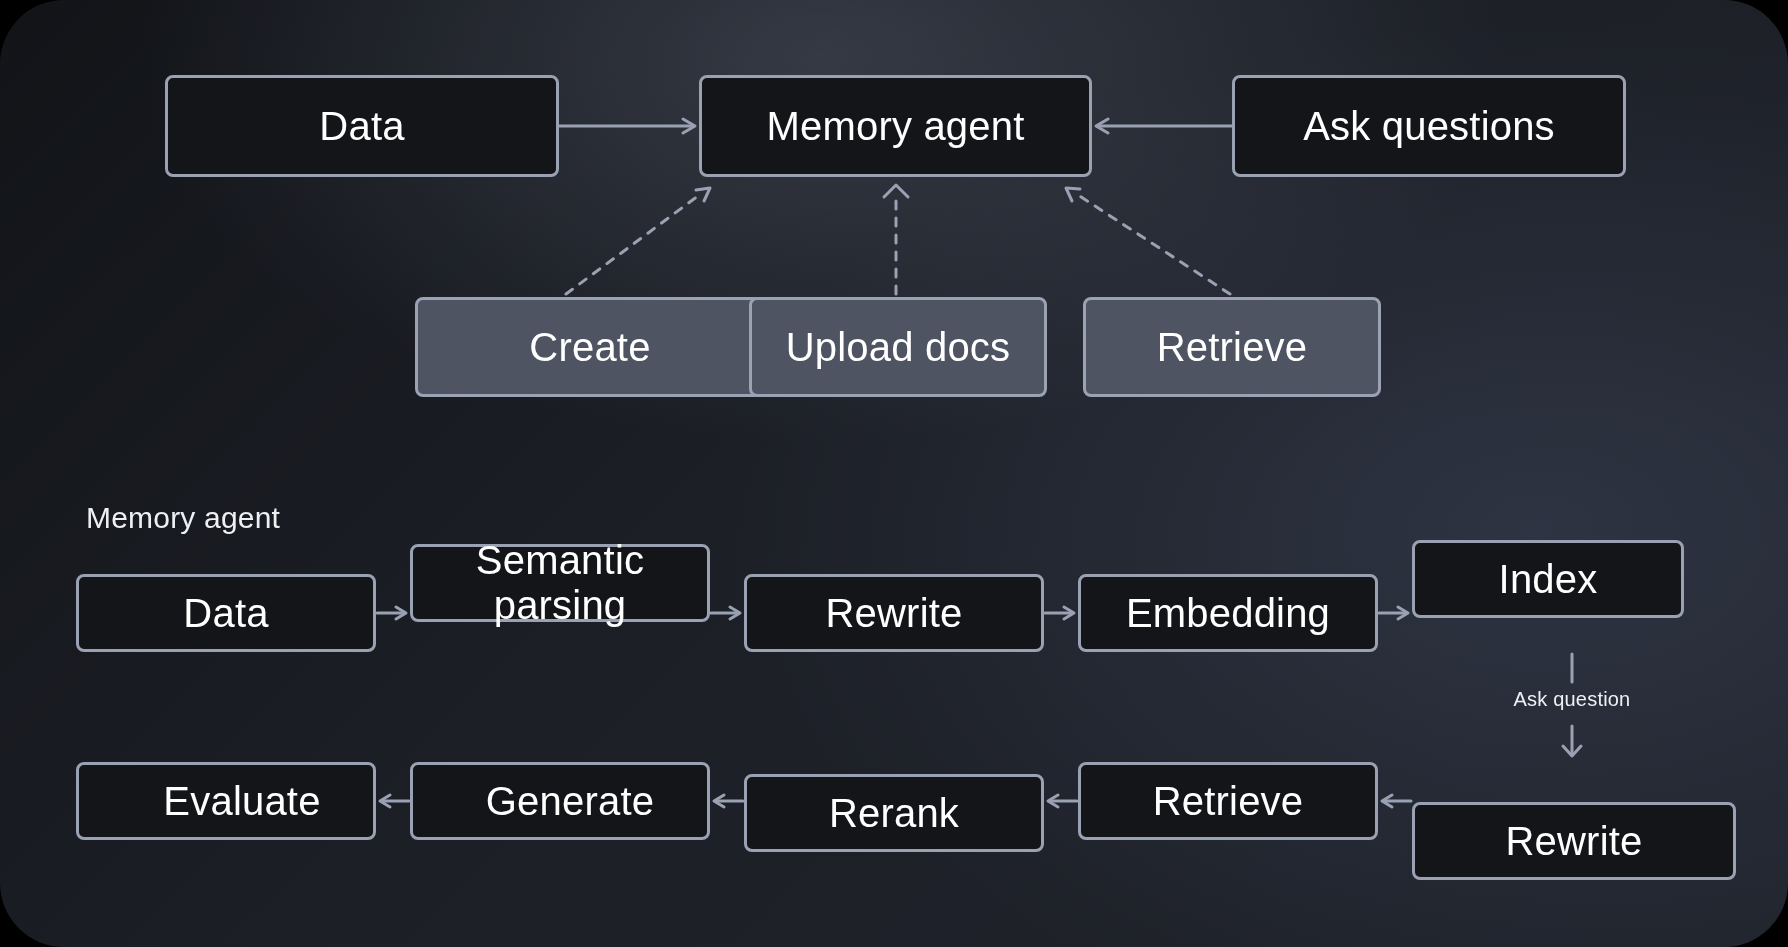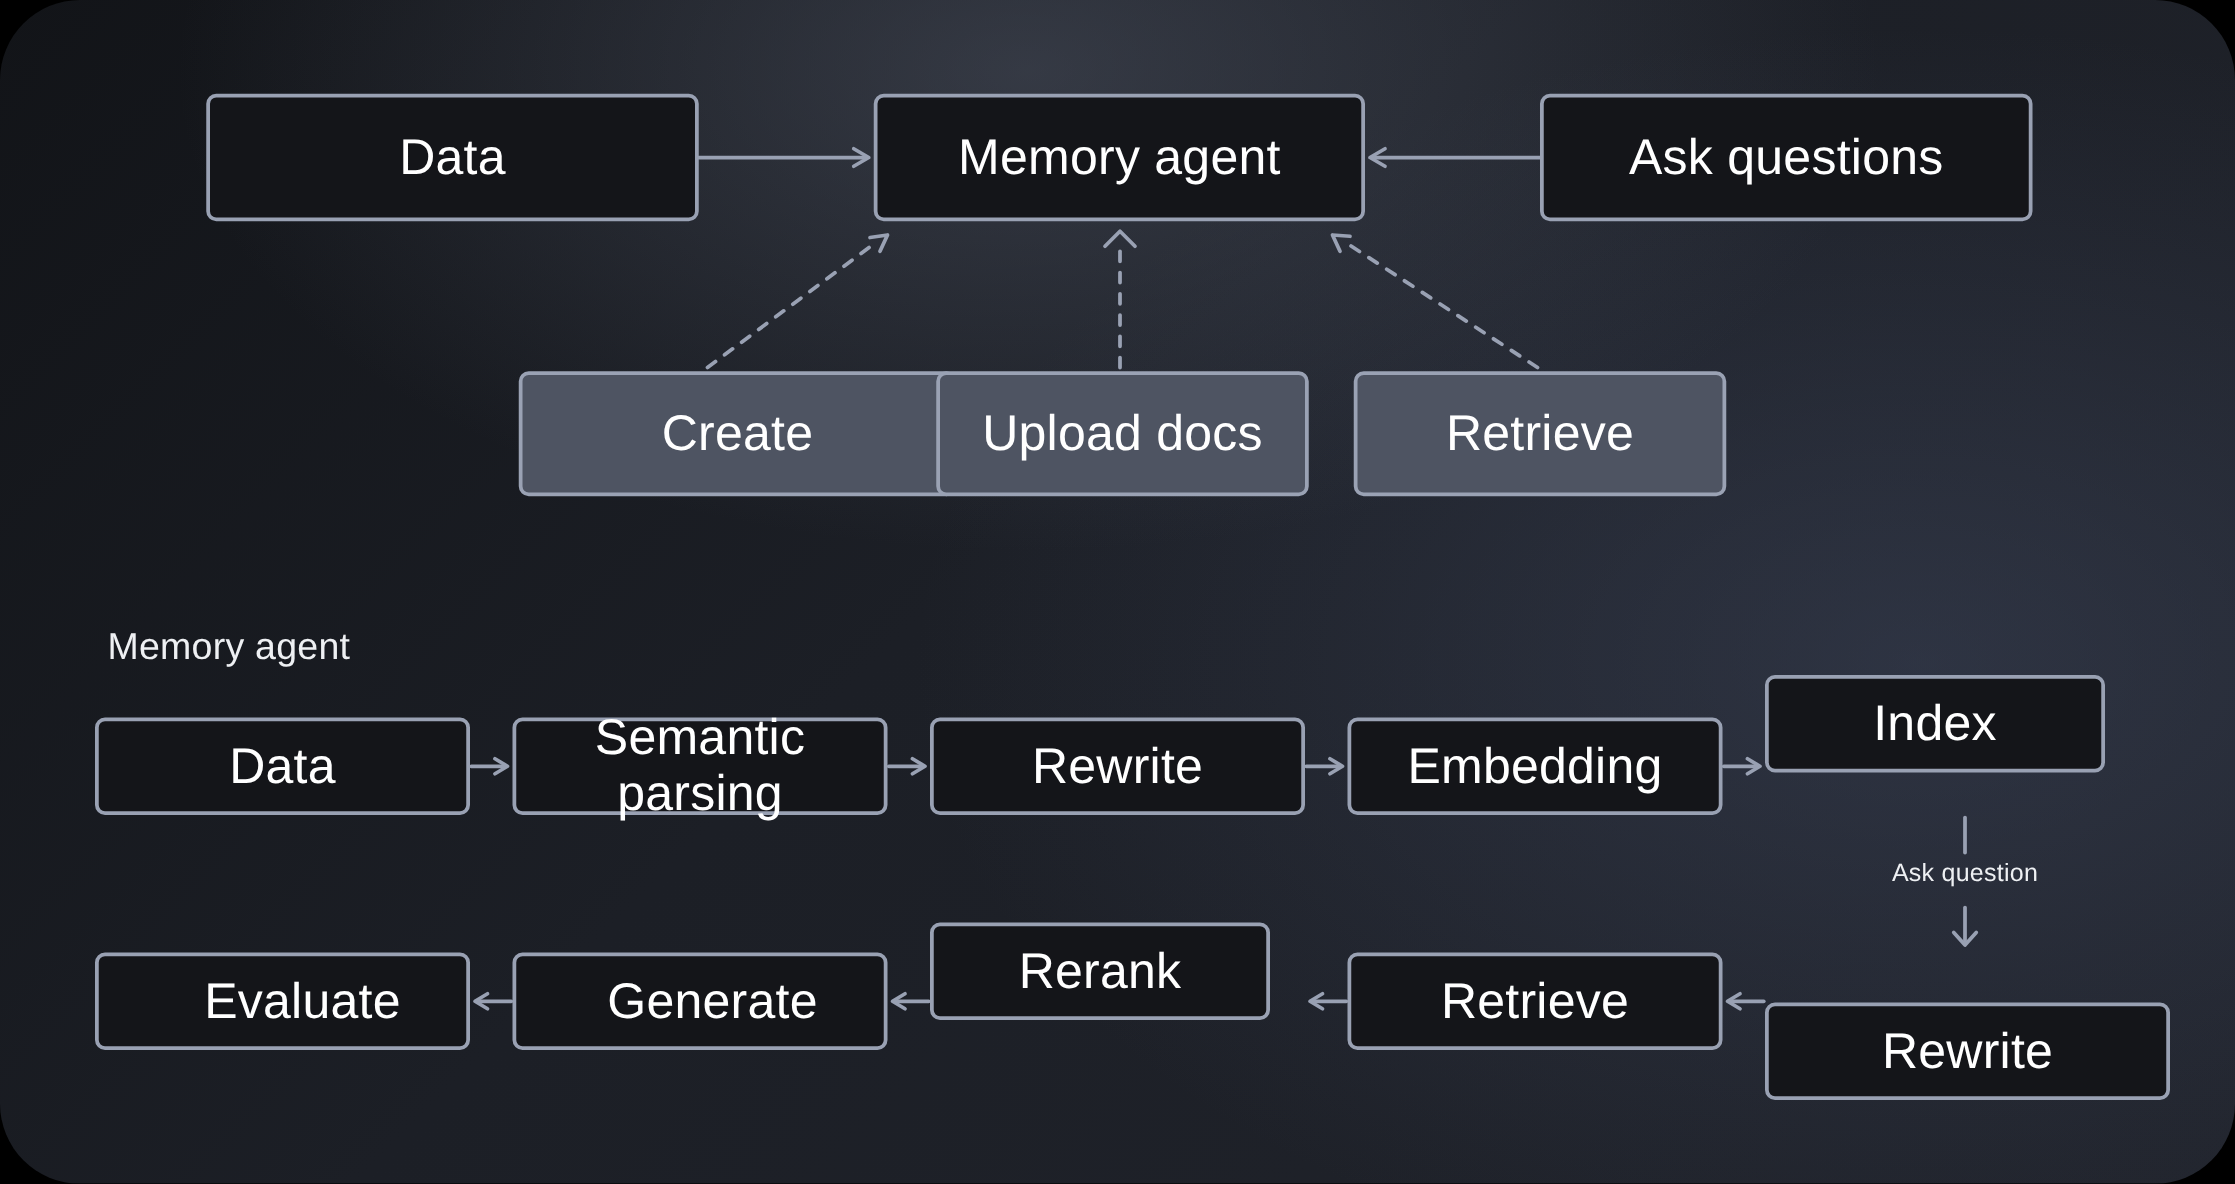--- a/index.html
+++ b/index.html
@@ -71,27 +71,27 @@
     letter-spacing: .2px;
   }
   
   .n-data          { left: 165px;  top: 75px;  width: 394px; height: 102px; }
   .n-memory-agent  { left: 699px;  top: 75px;  width: 393px; height: 102px; }
   .n-ask-questions { left: 1232px; top: 75px;  width: 394px; height: 102px; }
   .n-create        { left: 415px;  top: 297px; width: 350px; height: 100px; }
   .n-upload-docs   { left: 749px;  top: 297px; width: 298px; height: 100px; text-align: right; }
   .n-retrieve      { left: 1083px; top: 297px; width: 298px; height: 100px; }
   .r1-1 { left: 76px;   top: 574px; width: 300px; height: 78px; }
-  .r1-2 { left: 410px;  top: 574px; width: 300px; height: 78px; }
+  .r1-2 { left: 410px;  top: 544px; width: 300px; height: 78px; }
   .r1-3 { left: 744px;  top: 574px; width: 300px; height: 78px; }
   .r1-4 { left: 1078px; top: 574px; width: 300px; height: 78px; }
   .r1-5 { left: 1412px; top: 540px; width: 272px; height: 78px; }
   .r2-1 { left: 76px;   top: 762px; width: 300px; height: 78px; padding-left: 32px; }
   .r2-2 { left: 410px;  top: 762px; width: 300px; height: 78px; padding-left: 20px; }
-  .r2-3 { left: 744px;  top: 738px; width: 272px; height: 78px; }
+  .r2-3 { left: 744px;  top: 774px; width: 300px; height: 78px; }
   .r2-4 { left: 1078px; top: 762px; width: 300px; height: 78px; }
   .r2-5 { left: 1412px; top: 802px; width: 324px; height: 78px; }
 </style>
 </head>
 <body style="background: rgb(0, 0, 0);">
 
 <div class="canvas">
 
   <svg class="edges" viewBox="0 0 1788 947" xmlns="http://www.w3.org/2000/svg">
 

